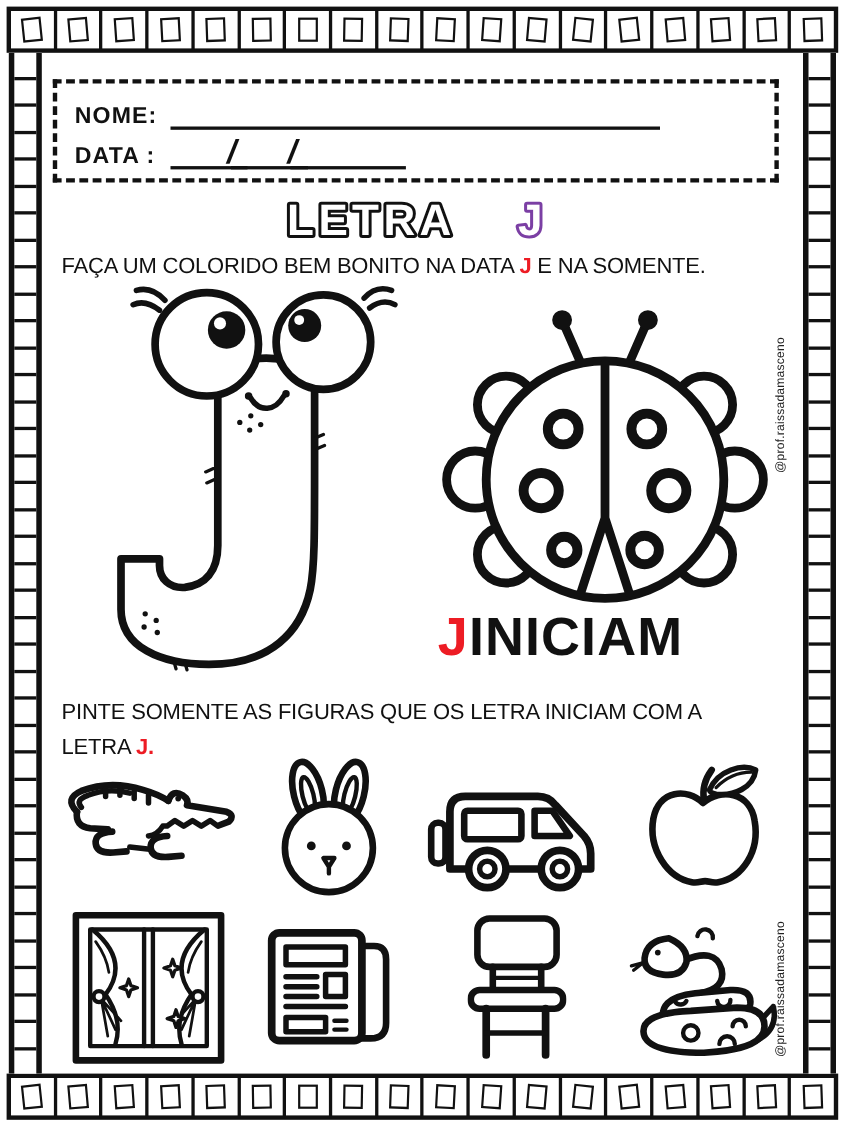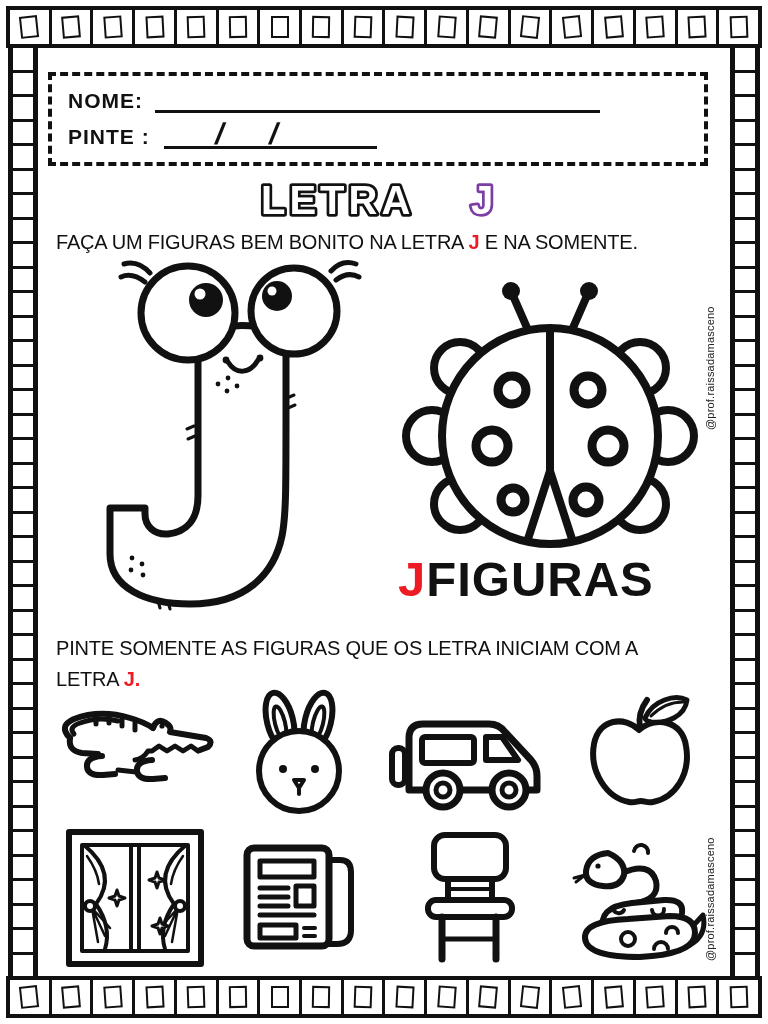--- a/index.html
+++ b/index.html
@@ -15,21 +15,21 @@
   .brect{width:46%;height:64%;border:2.5px solid #111}
   .frame-left,.frame-right{position:absolute;top:48px;bottom:48px;width:30px;
     border-left:5px solid #111;border-right:5px solid #111;background:#fff;
     display:flex;flex-direction:column}
   .frame-left{left:8px}.frame-right{right:8px}
   .rung{flex:1;border-bottom:3px solid #111}
   .rung:last-child{border-bottom:none}
 
   
   .namebox{position:absolute;left:48px;top:72px;width:660px;height:94px;
-    border:4px dashed #111;padding:8px 16px;display:flex;flex-direction:column;justify-content:center;gap:8px}
+    border:4px dashed #111;padding:8px 16px;display:flex;flex-direction:column;justify-content:flex-end;gap:8px}
   .nrow{display:flex;align-items:flex-end}
   .lbl{font-weight:bold;font-size:21px;letter-spacing:1px}
   .wline{flex:0 0 445px;border-bottom:3.5px solid #111;height:24px;margin-left:12px}
   .dline{border-bottom:3.5px solid #111;height:24px}
   .d1{width:70px;margin-left:14px}.d2{width:70px}.d3{width:105px}
   .slash{font-size:30px;font-weight:bold;line-height:26px;transform:skewX(-12deg);margin:0 -6px 2px -18px}
 
   
   .titlewrap{position:absolute;left:0;right:0;top:172px;display:flex;justify-content:center}
   .titlewrap text{font-family:"Liberation Sans",sans-serif;font-weight:bold;font-size:40px;
@@ -259,37 +259,37 @@
       <div class="rung"></div>
       <div class="rung"></div>
     </div>
 
   <div class="namebox">
     <div class="nrow">
       <span class="lbl">NOME:</span>
       <span class="wline"></span>
     </div>
     <div class="nrow">
-      <span class="lbl">PINTE :</span>
+      <span class="lbl">DATA :</span>
       <span class="dline d1"></span>
       <span class="slash">/</span>
       <span class="dline d2"></span>
       <span class="slash">/</span>
       <span class="dline d3"></span>
     </div>
   </div>
 
   <div class="titlewrap">
     <svg width="258" height="52" viewBox="0 0 258 52">
       <text x="6" y="42">LETRA</text>
       <text class="purple" x="216" y="42">J</text>
     </svg>
   </div>
 
-  <p class="instr i1"><span>FAÇA UM FIGURAS BEM BONITO NA LETRA </span><span class="red">J</span><span> E NA SOMENTE.</span></p>
+  <p class="instr i1"><span>FAÇA UM COLORIDO BEM BONITO NA DATA </span><span class="red">J</span><span> E NA SOMENTE.</span></p>
 
   <svg class="jchar" width="276" height="364" viewBox="0 0 276 364">
     <path class="fw" stroke-width="7" d="M110,78 L110,238 C110,262 98,274 80,276 C66,277 57,268 57,256 L57,250 L22,250 L22,296 C22,330 58,346 102,346 C158,346 186,316 194,278 C198,258 198,230 198,160 L198,78 C170,64 138,64 110,78 Z"></path>
     <path class="ln" stroke-width="3" d="M106,168 l-7,3 M107,178 l-7,3 M199,140 l7,-3 M200,150 l7,-3 M70,343 l2,7 M80,344 l2,7"></path>
     <circle class="fk" cx="130" cy="126" r="2.4"></circle>
       <circle class="fk" cx="140" cy="120" r="2.4"></circle>
     <circle class="fk" cx="139" cy="133" r="2.4"></circle>
       <circle class="fk" cx="149" cy="128" r="2.4"></circle>
     <circle class="fk" cx="44" cy="300" r="2.4"></circle>
       <circle class="fk" cx="54" cy="306" r="2.4"></circle>
@@ -324,21 +324,21 @@
     <circle class="fw" stroke-width="8" cx="150" cy="168" r="108"></circle>
     <path class="ln" stroke-width="8" d="M150,62 L150,203 M150,203 L128,271 M150,203 L172,271"></path>
     <circle class="fw" stroke-width="9" cx="112" cy="122" r="14"></circle>
     <circle class="fw" stroke-width="9" cx="188" cy="122" r="14"></circle>
     <circle class="fw" stroke-width="9" cx="92" cy="178" r="16"></circle>
     <circle class="fw" stroke-width="9" cx="208" cy="178" r="16"></circle>
     <circle class="fw" stroke-width="9" cx="113" cy="232" r="12"></circle>
     <circle class="fw" stroke-width="9" cx="186" cy="232" r="13"></circle>
   </svg>
 
-  <div class="bigword"><span class="red">J</span><span>FIGURAS</span></div>
+  <div class="bigword"><span class="red">J</span><span>INICIAM</span></div>
 
   <p class="instr i2"><span>PINTE SOMENTE AS FIGURAS QUE OS LETRA INICIAM COM A</span><br>
     <span>LETRA </span><span class="red">J.</span></p>
 
   <div class="figgrid">
 
     <div class="fig">
       <svg width="158" height="96" viewBox="0 0 158 96">
         <path class="ln" stroke-width="6" d="M14,34 Q2,22 18,15 Q44,5 74,14 Q88,18 97,24"></path>
         <path class="ln" stroke-width="5" d="M18,30 Q12,23 24,19 Q42,12 62,17"></path>

